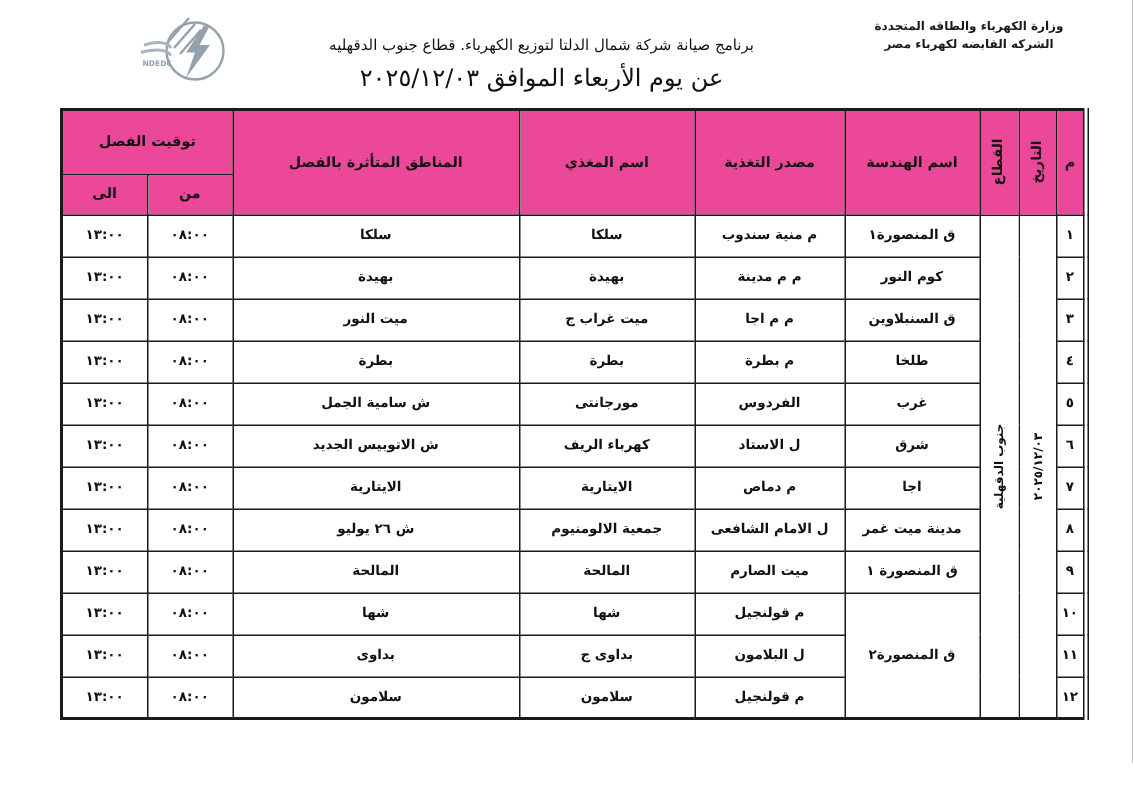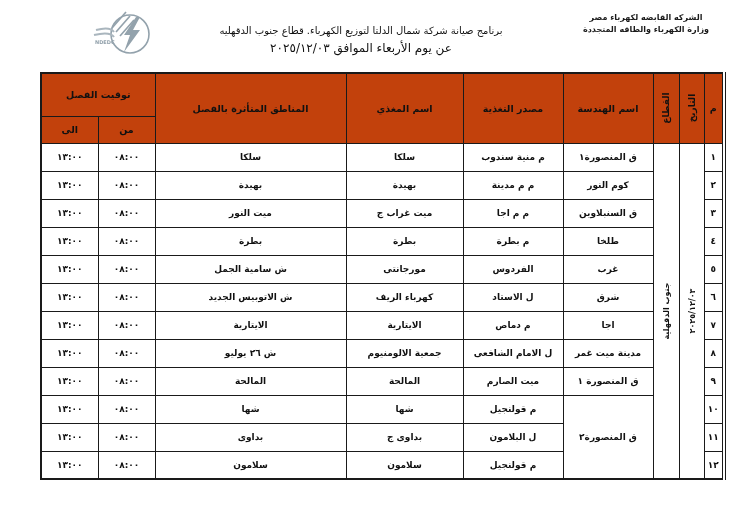--- a/index.html
+++ b/index.html
@@ -12,34 +12,34 @@
   .corp-block {
     position:absolute; top:12px; right:14px; width:190px;
     direction:rtl; text-align:center; font-size:8px; font-weight:bold;
     line-height:1.55; color:#1a1a1a;
   }
   .title-block {
     position:absolute; top:23px; left:196px; width:330px;
     direction:rtl; text-align:center; font-weight:normal; color:#111;
   }
   .title-line1 { font-size:10px; line-height:1.5; }
-  .title-line2 { font-size:12px; line-height:1.7; }
+  .title-line2 { font-size:16px; line-height:1.7; }
   .logo { position:absolute; top:8px; left:82px; width:80px; height:54px; }
   
   table.maint {
     position:absolute; top:72px; left:40px;
     border-collapse:collapse; table-layout:fixed; width:683px;
     direction:rtl; font-weight:bold;
     border:2px solid #1a1a1a; border-right:4px double #1a1a1a;
   }
   table.maint th, table.maint td {
     border:1px solid #1a1a1a; text-align:center; vertical-align:middle;
     padding:0 2px; overflow:hidden; background:#fff; color:#111;
   }
-  table.maint th { font-size:9.5px; background:#c2410c; }
+  table.maint th { font-size:9.5px; background:#ec4899; }
   table.maint td { font-size:9px; }
   tr.h1 { height:43px; }
   tr.h2 { height:27px; }
   tbody tr { height:28px; }
   td.c-num { font-size:6.5px; color:#333; padding:0; }
   td.c-time { font-size:9px; letter-spacing:0.5px; }
   th.c-vert, td.c-vert { position:relative; padding:0; }
   .vert {
     position:absolute; left:50%; top:50%;
     transform:translate(-50%,-50%) rotate(-90deg);
@@ -47,22 +47,22 @@
   }
   th .vert { font-size:9px; }
   td .vert { font-size:8px; }
 </style>
 </head>
 <body>
 
 <div class="page">
 
   <div class="corp-block">
+    <div>وزارة الكهرباء والطاقه المتجددة</div>
     <div>الشركه القابضه لكهرباء مصر</div>
-    <div>وزارة الكهرباء والطاقه المتجددة</div>
   </div>
 
   <div class="title-block">
     <div class="title-line1">برنامج صيانة شركة شمال الدلتا لتوزيع الكهرباء. قطاع  جنوب الدقهليه</div>
     <div class="title-line2">عن يوم الأربعاء الموافق ٢٠٢٥/١٢/٠٣</div>
   </div>
 
   <div class="logo">
     <svg width="80" height="54" viewBox="0 0 80 54">
       <g stroke="#93a2ac" fill="none" stroke-width="1.6">

